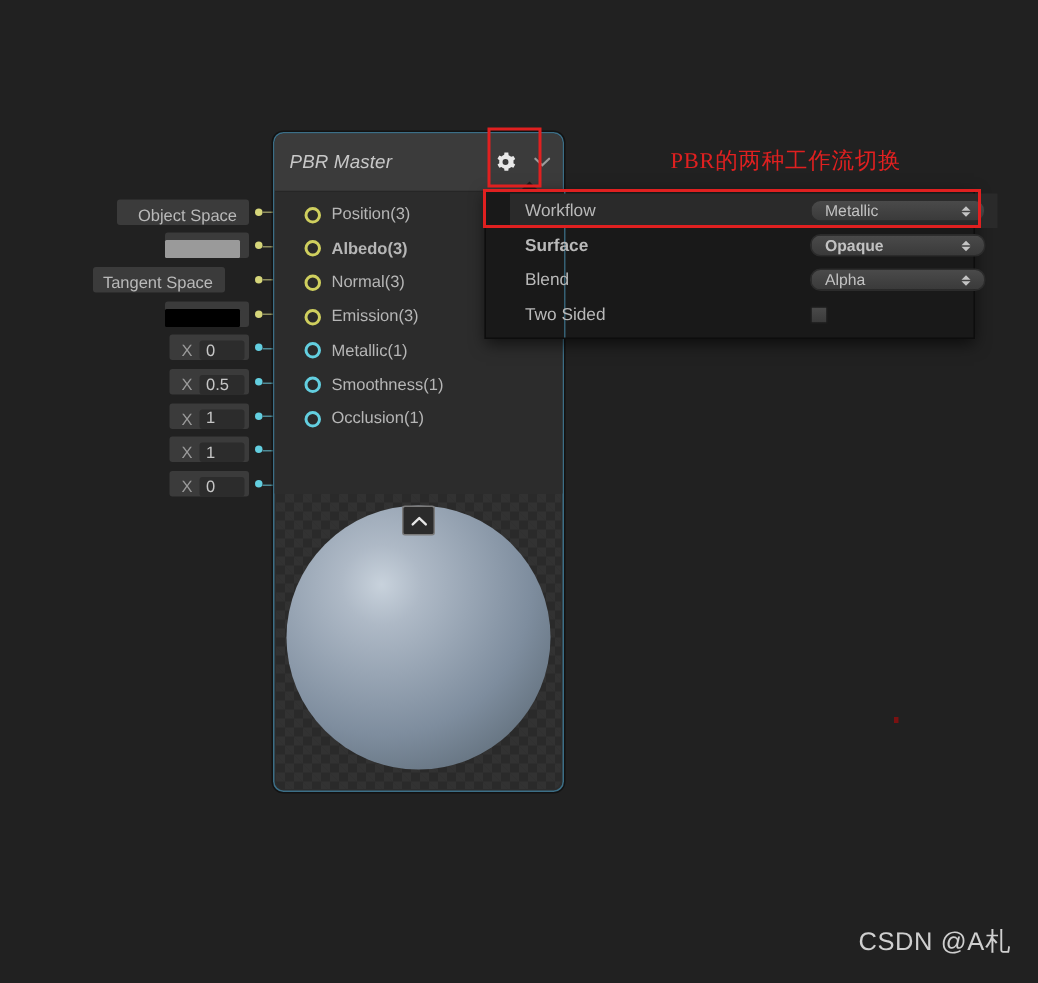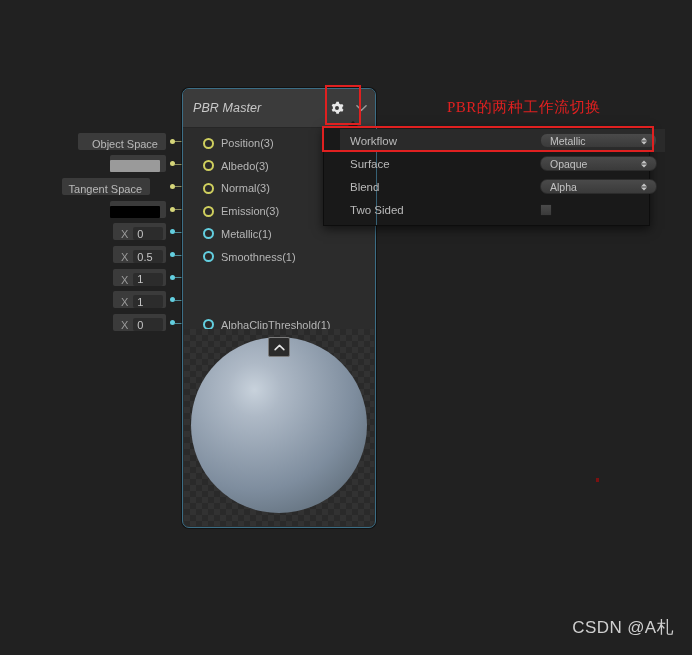--- a/index.html
+++ b/index.html
@@ -430,43 +430,43 @@
           </svg>
         </div>
       </div>
     </div>
 
     <div id="ports-region">
         <div class="port-row" style="top: 3.5px;">
           <div class="port-dot"></div>
           <div class="port-label">Position(3)</div>
         </div>
-        <div class="port-row" style="top: 26.2px;">
+        <div class="port-row" style="top: 26.2px; font-weight: bold;">
           <div class="port-dot"></div>
           <div class="port-label">Albedo(3)</div>
         </div>
         <div class="port-row" style="top: 48.9px;">
           <div class="port-dot"></div>
           <div class="port-label">Normal(3)</div>
         </div>
         <div class="port-row" style="top: 71.6px;">
           <div class="port-dot"></div>
           <div class="port-label">Emission(3)</div>
         </div>
         <div class="port-row" style="top: 94.3px;">
           <div class="port-dot cyan"></div>
           <div class="port-label">Metallic(1)</div>
         </div>
         <div class="port-row" style="top: 117px;">
           <div class="port-dot cyan"></div>
           <div class="port-label">Smoothness(1)</div>
         </div>
-        <div class="port-row" style="top: 185.1px;">
+        <div class="port-row" style="top: 139.7px;">
           <div class="port-dot cyan"></div>
-          <div class="port-label">AlphaClipThreshold(1)</div>
+          <div class="port-label">Occlusion(1)</div>
         </div>
       </div>
 
     <div id="node-preview">
       <div id="preview-sphere"></div>
       <div id="preview-collapse-btn">
         <svg width="11" height="7" viewBox="0 0 12 8" aria-hidden="true">
           <path d="M1 6.4 L6 1.6 L11 6.4" stroke="#e6e6e6" stroke-width="1.8" fill="none" stroke-linecap="round" stroke-linejoin="round"></path>
         </svg>
       </div>
@@ -481,21 +481,21 @@
           <div class="setting-control">
             <div class="enum-field">
               <span class="enum-value">Metallic</span>
               <span class="enum-arrows">
                 <span class="tri-up"></span>
                 <span class="tri-down"></span>
               </span>
             </div>
           </div>
         </div>
-        <div class="setting-row" style="top: 24px;">
+        <div class="setting-row" style="top: 24px; font-weight: bold;">
           <div class="setting-label">Surface</div>
           <div class="setting-control">
             <div class="enum-field">
               <span class="enum-value">Opaque</span>
               <span class="enum-arrows">
                 <span class="tri-up"></span>
                 <span class="tri-down"></span>
               </span>
             </div>
           </div>

